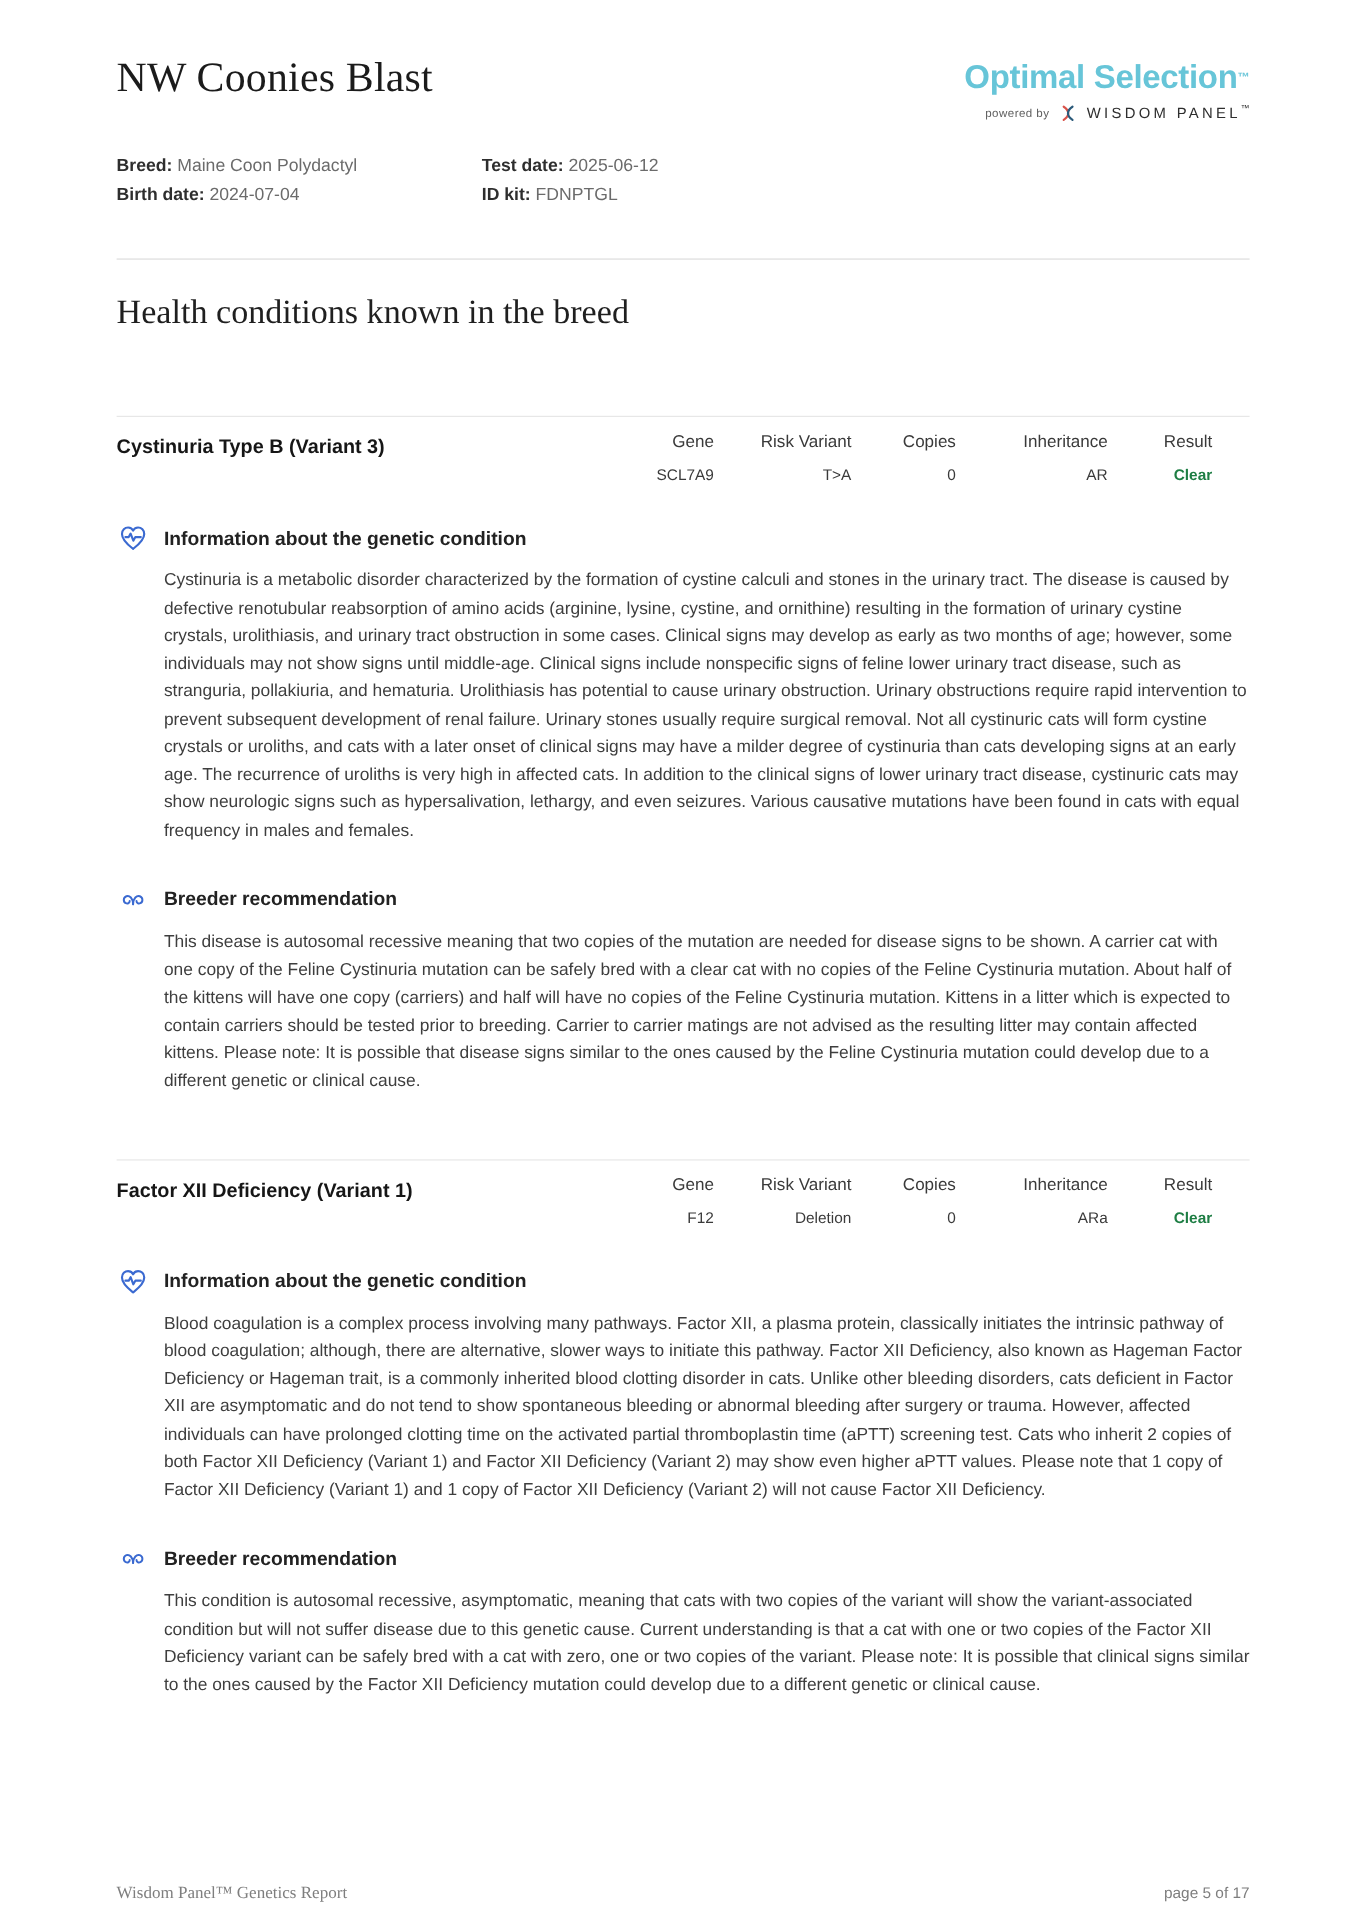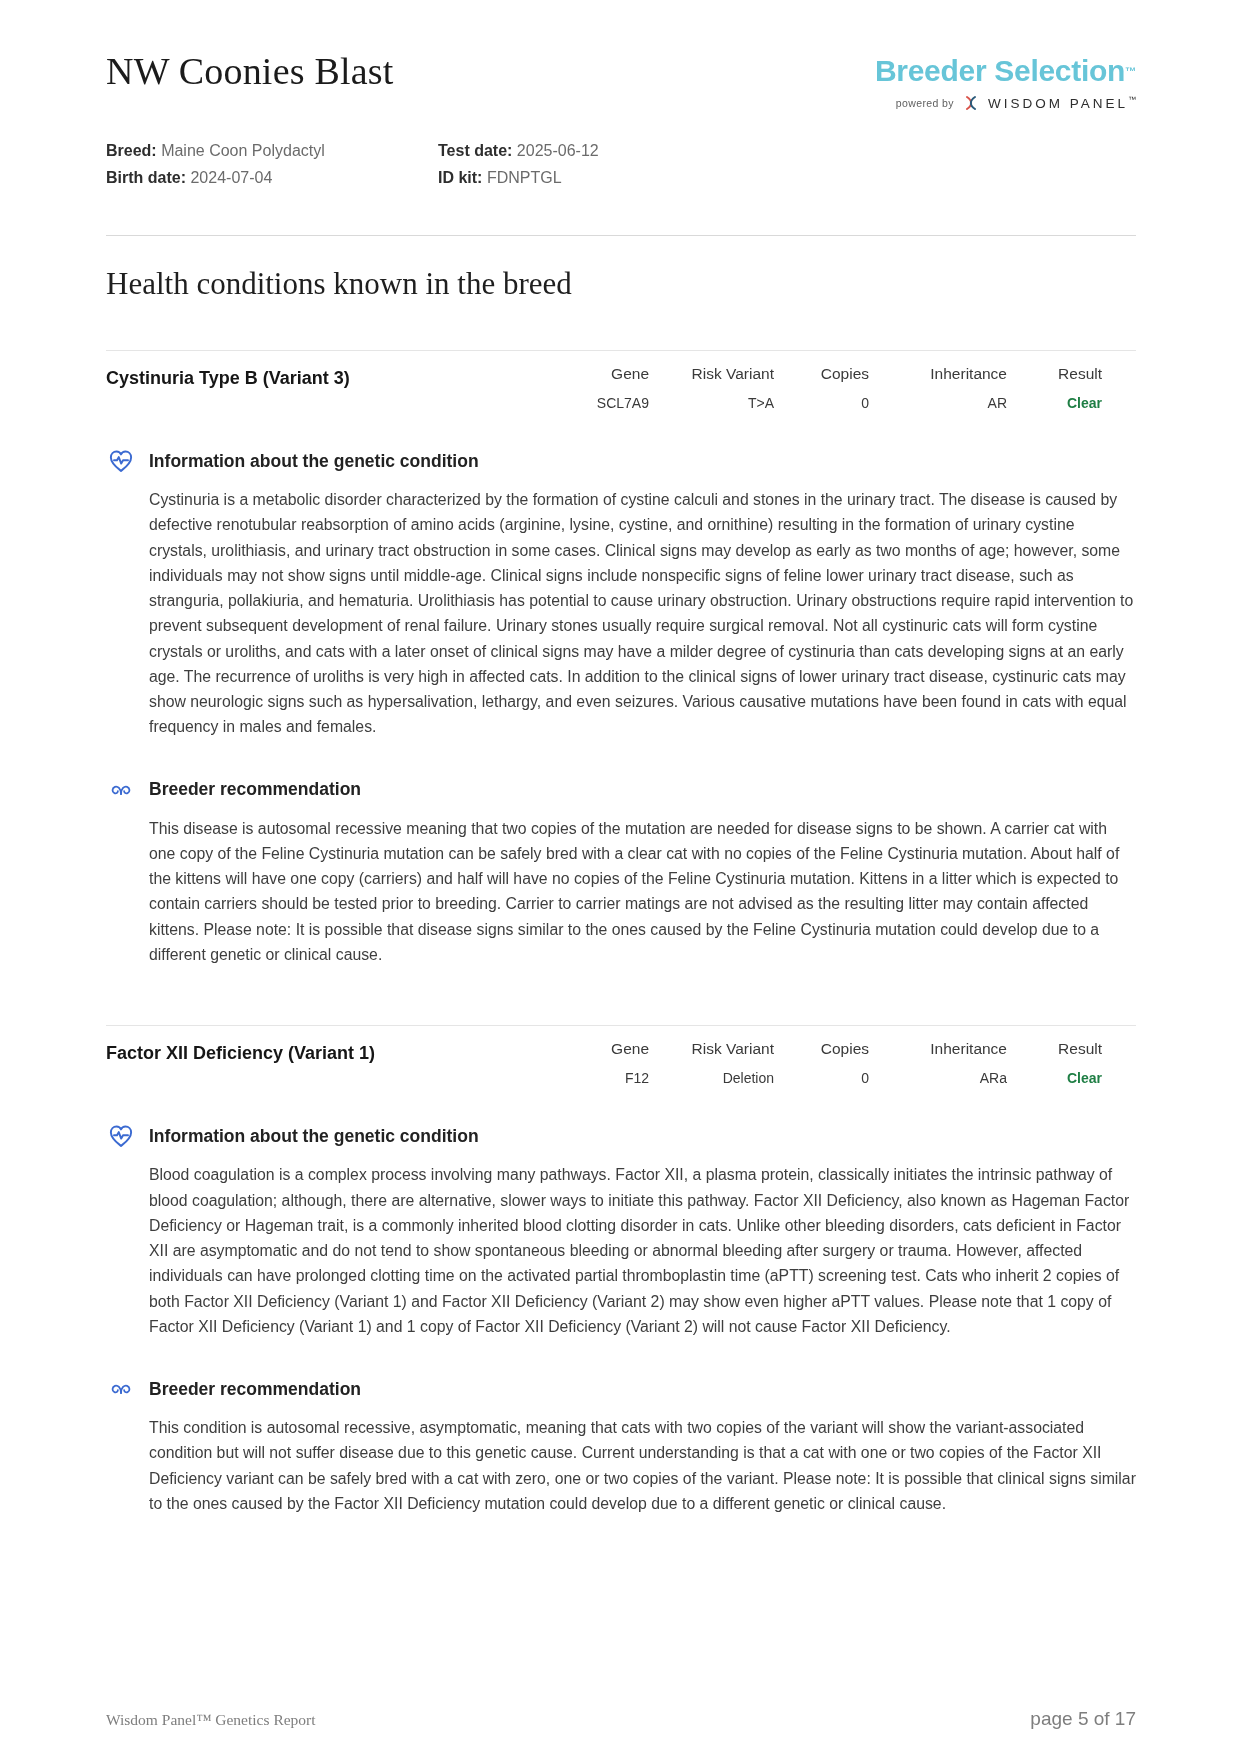--- a/index.html
+++ b/index.html
@@ -18,51 +18,51 @@
   .powered-by { font-size:10.5px; color:#5f5f5f; letter-spacing:0.4px; }
   .partner { font-size:13.5px; font-weight:normal; letter-spacing:3px; color:#2e2e2e; }
   .partner-tm { font-size:8px; vertical-align:super; color:#2e2e2e; }
   .meta-grid { display:grid; grid-template-columns:332px auto; row-gap:9px; margin-top:30px; font-size:16px; width:760px; }
   .meta-label { font-weight:bold; color:#2e2e2e; }
   .meta-value { color:#6b6b6b; }
   .divider { border-top:1px solid #d9d9d9; margin-top:48px; }
   .section-title { font-family:"Liberation Serif", serif; font-size:31px; font-weight:normal; color:#1f1f1f; margin-top:30px; }
   
   .condition { border-top:1px solid #e5e5e5; padding-top:14px; }
-  .condition.first { margin-top:48px; }
+  .condition.first { margin-top:76px; }
   .condition.second { margin-top:58px; }
   .cond-head { display:flex; justify-content:space-between; align-items:flex-start; }
   .cond-name { font-size:18px; font-weight:bold; color:#161616; padding-top:3px; white-space:nowrap; }
   .cond-table { display:flex; margin-right:34px; }
   .col { text-align:right; }
   .col.gene { width:100px; } .col.risk { width:125px; } .col.copies { width:95px; }
   .col.inherit { width:138px; } .col.result { width:95px; }
   .col-h { font-size:15.5px; color:#3a3a3a; }
   .col-v { font-size:14px; color:#3a3a3a; margin-top:12px; }
   .col-v.clear { color:#1e7e44; font-weight:bold; }
   .subsec { margin-top:36px; }
   .subsec-head { display:flex; align-items:center; gap:13px; }
   .subsec-icon { width:30px; height:28px; display:flex; align-items:center; justify-content:center; flex:0 0 30px; }
   .subsec-title { font-size:17.5px; font-weight:bold; color:#222222; }
   .subsec-body { margin-left:43px; margin-top:12px; font-size:15.8px; line-height:1.6; color:#3e3e3e; max-width:1080px; }
   
   .footer { position:absolute; left:62px; right:62px; bottom:26px; display:flex; justify-content:space-between; align-items:baseline; }
   .footer-left { font-family:"Liberation Serif", serif; font-size:15.5px; color:#7e7e7e; }
-  .footer-right { font-size:19px; color:#7e7e7e; }
+  .footer-right { font-size:14px; color:#7e7e7e; }
 </style>
 </head>
 <body>
 
 <div class="page">
 
   <div class="header-row">
     <div class="pet-name">NW Coonies Blast</div>
     <div class="logo-block">
       <div>
-        <span class="brand">Breeder Selection</span><span class="brand-tm">™</span>
+        <span class="brand">Optimal Selection</span><span class="brand-tm">™</span>
       </div>
       <div class="powered-row">
         <span class="powered-by">powered by</span>
         <span style="display:inline-flex;">
           <svg width="16" height="16" viewBox="0 0 16 16">
             <path d="M4 2 C9.5 5.5 9.5 10.5 4 14" stroke="#d9534a" stroke-width="2" fill="none" stroke-linecap="round"></path>
             <path d="M12 2 C6.5 5.5 6.5 10.5 12 14" stroke="#2b5a7a" stroke-width="2" fill="none" stroke-linecap="round"></path>
           </svg>
         </span>
         <span>

